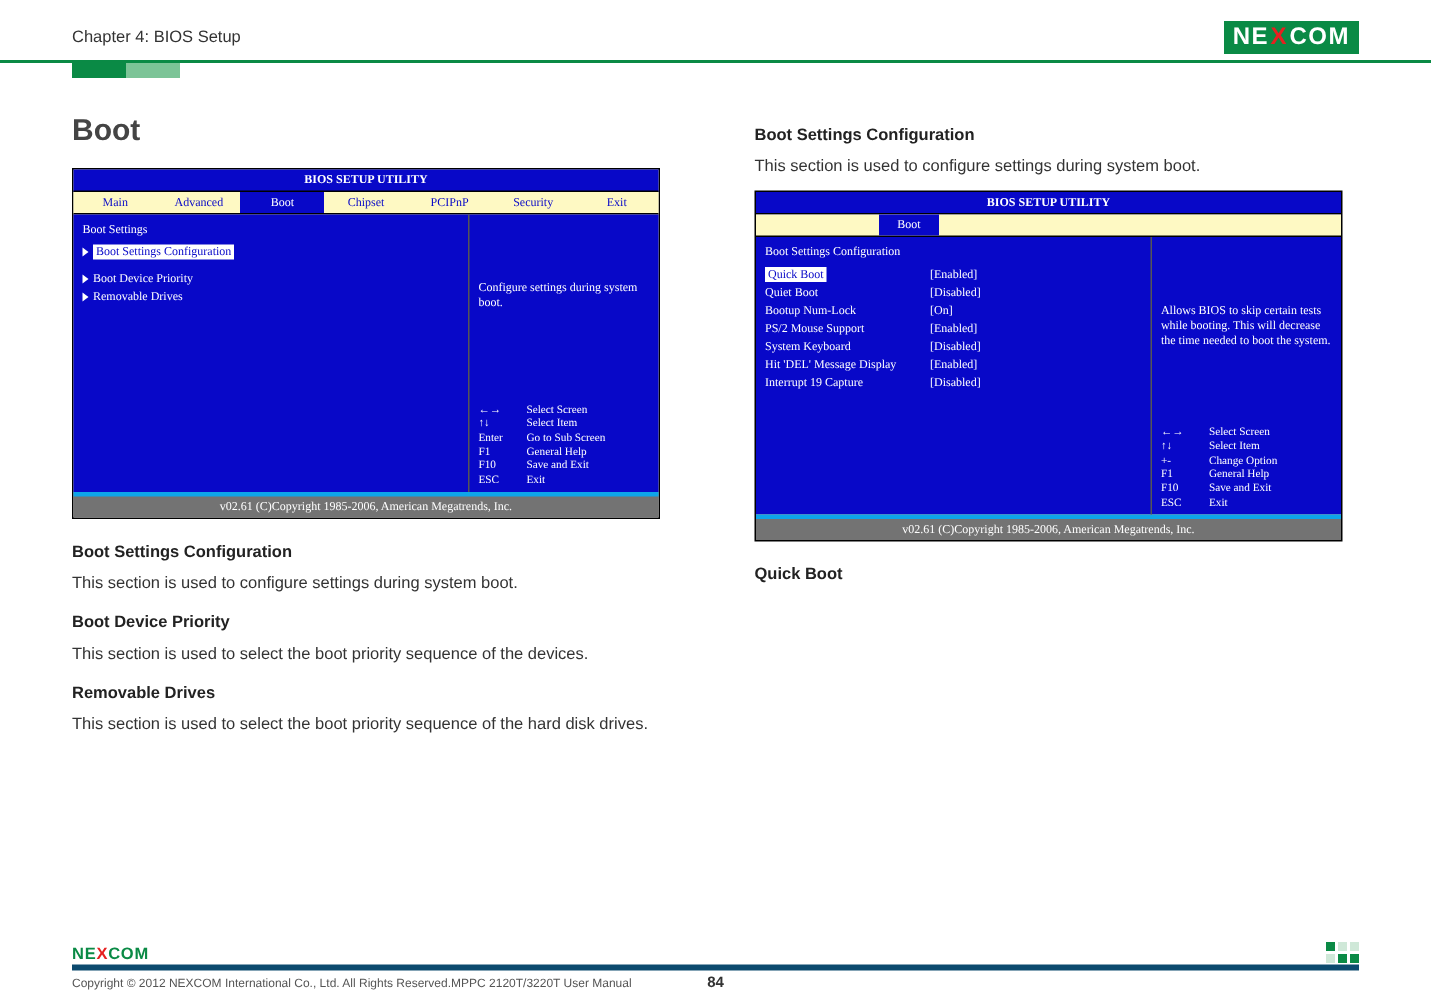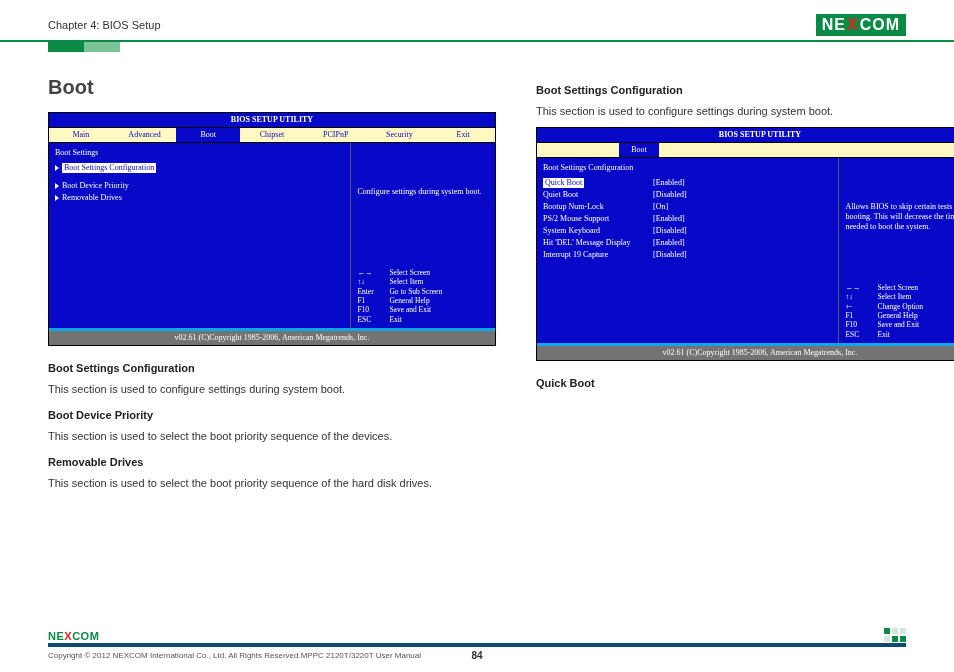--- a/index.html
+++ b/index.html
@@ -52,21 +52,21 @@
     gap: 40px;
   }
   .col { flex: 1; font-size: 11px; line-height: 1.5; color: #333; }
   h1.section-head { font-size: 20px; color: #444; margin-bottom: 10px; font-weight: 600; }
   h3.subhead { font-size: 11px; font-weight: bold; margin: 10px 0 4px 0; color: #222; }
   p.body-text { font-size: 11px; margin-bottom: 6px; color: #333; }
   p.justify { text-align: justify; }
 
   
   .bios-box {
-    width: 448px;
+    width: 392px;
     margin: 6px 0 14px 0;
     border: 1px solid #000;
     font-family: 'Times New Roman', serif;
     font-size: 8px;
     line-height: 1.25;
   }
   .bios-title-bar {
     background: #0808c8;
     color: #fff;
     text-align: center;

